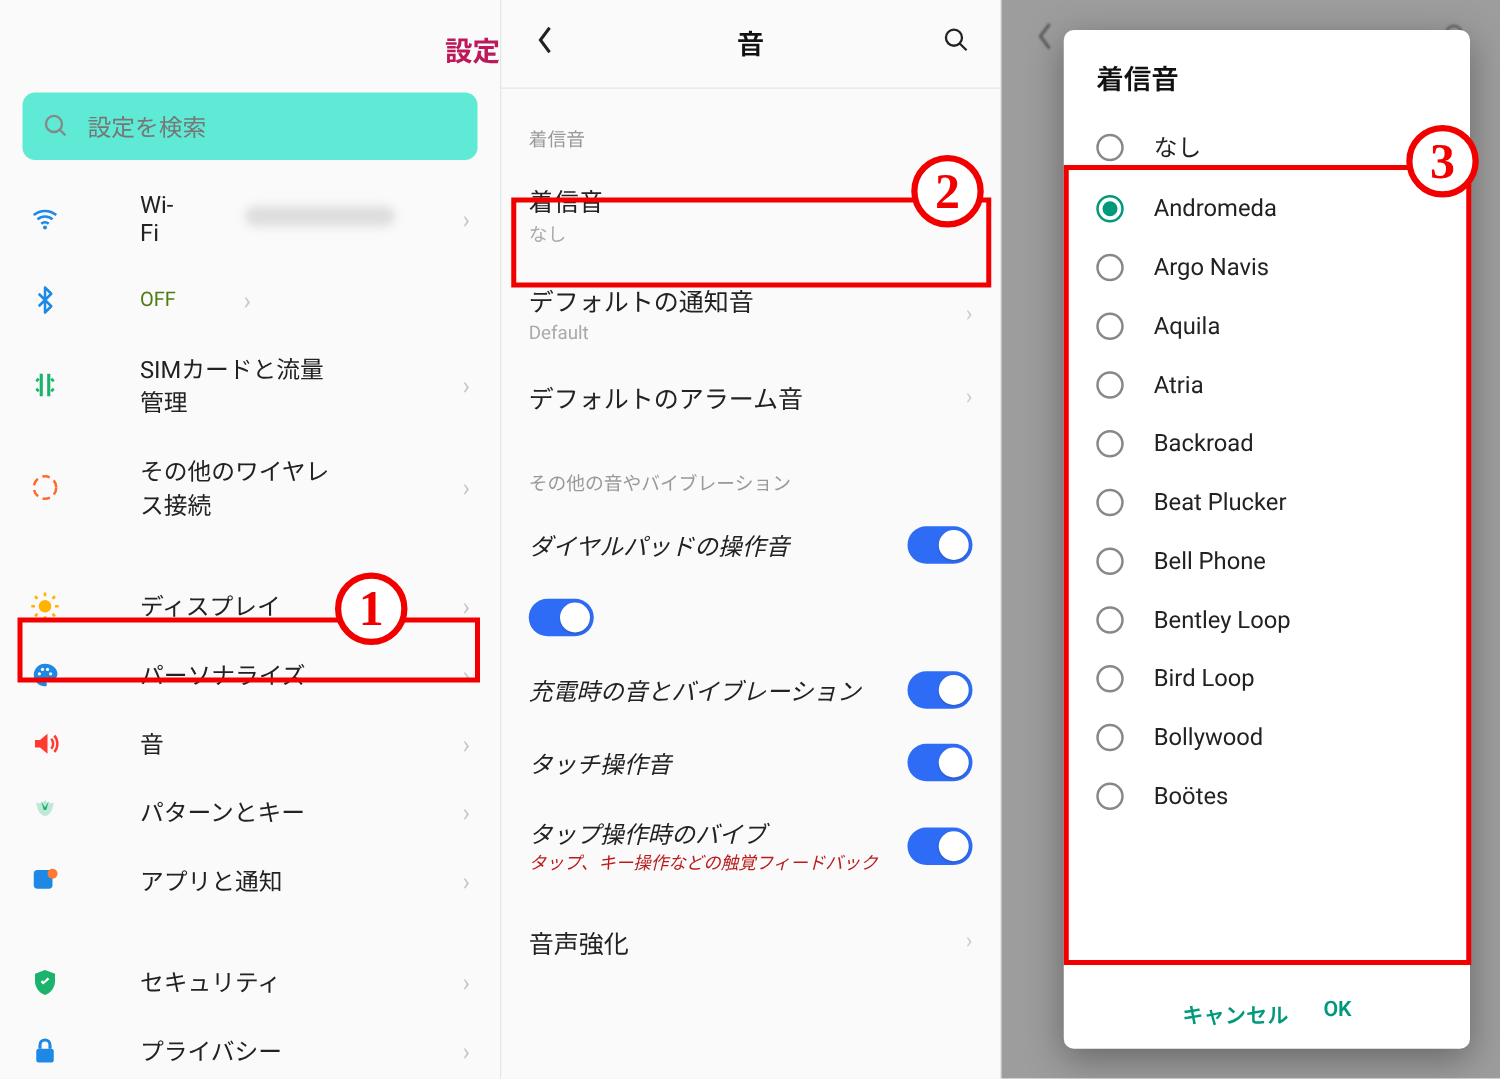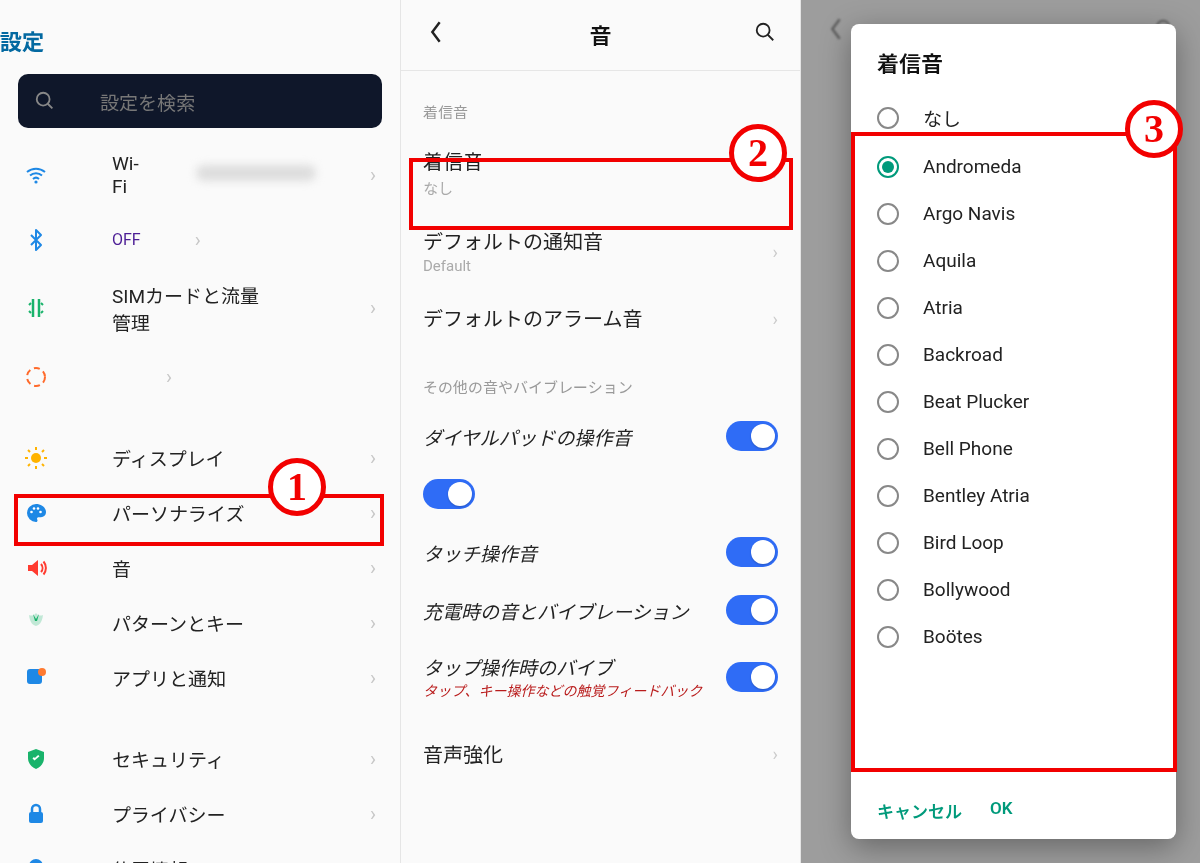--- a/index.html
+++ b/index.html
@@ -15,50 +15,49 @@
   .panel {
     width: 400px;
     height: 863px;
     background: #fafafa;
     position: relative;
     overflow: hidden;
   }
   .panel + .panel { border-left: 1px solid #e5e5e5; }
   
   .p1-header {
-    text-align: left;
+    text-align: right;
     font-weight: 700;
     font-size: 22px;
     padding: 24px 0 18px 0;
-    color: #0369a1;
+    color: #be185d;
   }
   .search-bar {
     margin: 0 18px 10px 18px;
-    background: #0f172a;
+    background: #5eead4;
     border-radius: 10px;
     height: 54px;
     display: flex;
     align-items: center;
     padding: 0 16px;
     color: #888;
-    gap: 30px;
   }
   .search-bar svg { margin-right: 14px; flex-shrink:0;}
   .search-placeholder { font-size: 19px; color: #777; }
   .list-item {
     display: flex;
     align-items: center;
     padding: 14px 24px;
     position: relative;
     min-height: 55px;
     gap: 48px;
   }
   .list-item .icon { width: 40px; display:flex; align-items:center; }
   .list-item .label { flex: 1; font-size: 19px; color: #222; }
-  .list-item .value { font-size: 16px; color: #4c1d95; margin-right: 6px;}
+  .list-item .value { font-size: 16px; color: #4d7c0f; margin-right: 6px;}
   .group-gap { height: 26px; }
   .blur-val {
     display:inline-block; width:120px; height:16px; background:#ddd; border-radius:8px; filter: blur(4px);
   }
   
   .p2-header {
     display:flex; align-items:center; justify-content:space-between;
     padding: 18px 20px 10px 20px;
   }
   .p2-title { font-size:22px; font-weight:600; color:#111;}
@@ -109,21 +108,21 @@
   .radio {
     width:22px; height:22px; border:2px solid #888; border-radius:50%; margin-right:24px; flex-shrink:0;
     position:relative;
   }
   .radio.checked { border-color:#009a7b;}
   .radio.checked::after {
     content:''; position:absolute; inset:3px; border-radius:50%; background:#009a7b;
   }
   .radio-label { font-size:19px; color:#222;}
   .dialog-actions {
-    display:flex; justify-content:flex-start; gap:28px; padding: 12px 26px 6px 26px;
+    display:flex; justify-content:center; gap:28px; padding: 12px 26px 6px 26px;
     font-size:17px; font-weight:600; color:#009a7b;
   }
   
   .callout-box {
     position:absolute; border:4px solid #f20000; pointer-events:none;
   }
   .callout-num {
     position:absolute; width:58px; height:58px; border:5px solid #f20000; border-radius:50%;
     background:#fff; color:#f20000; font-size:40px; font-weight:900; line-height:48px; text-align:center;
     pointer-events:none; font-family: Georgia, serif;
@@ -174,20 +173,21 @@
         <span class="label">SIMカードと流量管理</span>
         <span class="value"></span>
         <span class="chev">›</span>
       </div>
       <div class="list-item">
         <span class="icon">
           <svg width="24" height="24" viewBox="0 0 24 24">
             <circle cx="12" cy="12" r="9" fill="none" stroke="#ff6a2b" stroke-width="2" stroke-dasharray="6 4"></circle>
           </svg>
         </span>
+        <span class="label">その他のワイヤレス接続</span>
         <span class="value"></span>
         <span class="chev">›</span>
       </div>
     </div>
   <div class="group-gap"></div>
   <div id="p1-list-b">
       <div class="list-item">
         <span class="icon">
           <svg width="24" height="24" viewBox="0 0 24 24">
             <circle cx="12" cy="12" r="5" fill="#ffb300"></circle>
@@ -329,27 +329,27 @@
         <div class="t-left">
           <div class="title">ダイヤルパッドの操作音</div>
         </div>
                <div class="switch"></div>
       </div>
       <div class="toggle-row">
                <div class="switch"></div>
       </div>
       <div class="toggle-row">
         <div class="t-left">
-          <div class="title">タッチ操作音</div>
+          <div class="title">充電時の音とバイブレーション</div>
         </div>
                <div class="switch"></div>
       </div>
       <div class="toggle-row">
         <div class="t-left">
-          <div class="title">充電時の音とバイブレーション</div>
+          <div class="title">タッチ操作音</div>
         </div>
                <div class="switch"></div>
       </div>
       <div class="toggle-row">
         <div class="t-left">
           <div class="title">タップ操作時のバイブ</div>
           <div class="sub">タップ、キー操作などの触覚フィードバック</div>
         </div>
                <div class="switch"></div>
       </div>
@@ -410,21 +410,21 @@
         <div class="radio-item">
           <span class="radio"></span>
                <span class="radio-label">Beat Plucker</span>
         </div>
         <div class="radio-item">
           <span class="radio"></span>
                <span class="radio-label">Bell Phone</span>
         </div>
         <div class="radio-item">
           <span class="radio"></span>
-               <span class="radio-label">Bentley Atria</span>
+               <span class="radio-label">Bentley Loop</span>
         </div>
         <div class="radio-item">
           <span class="radio"></span>
                <span class="radio-label">Bird Loop</span>
         </div>
         <div class="radio-item">
           <span class="radio"></span>
                <span class="radio-label">Bollywood</span>
         </div>
         <div class="radio-item">

